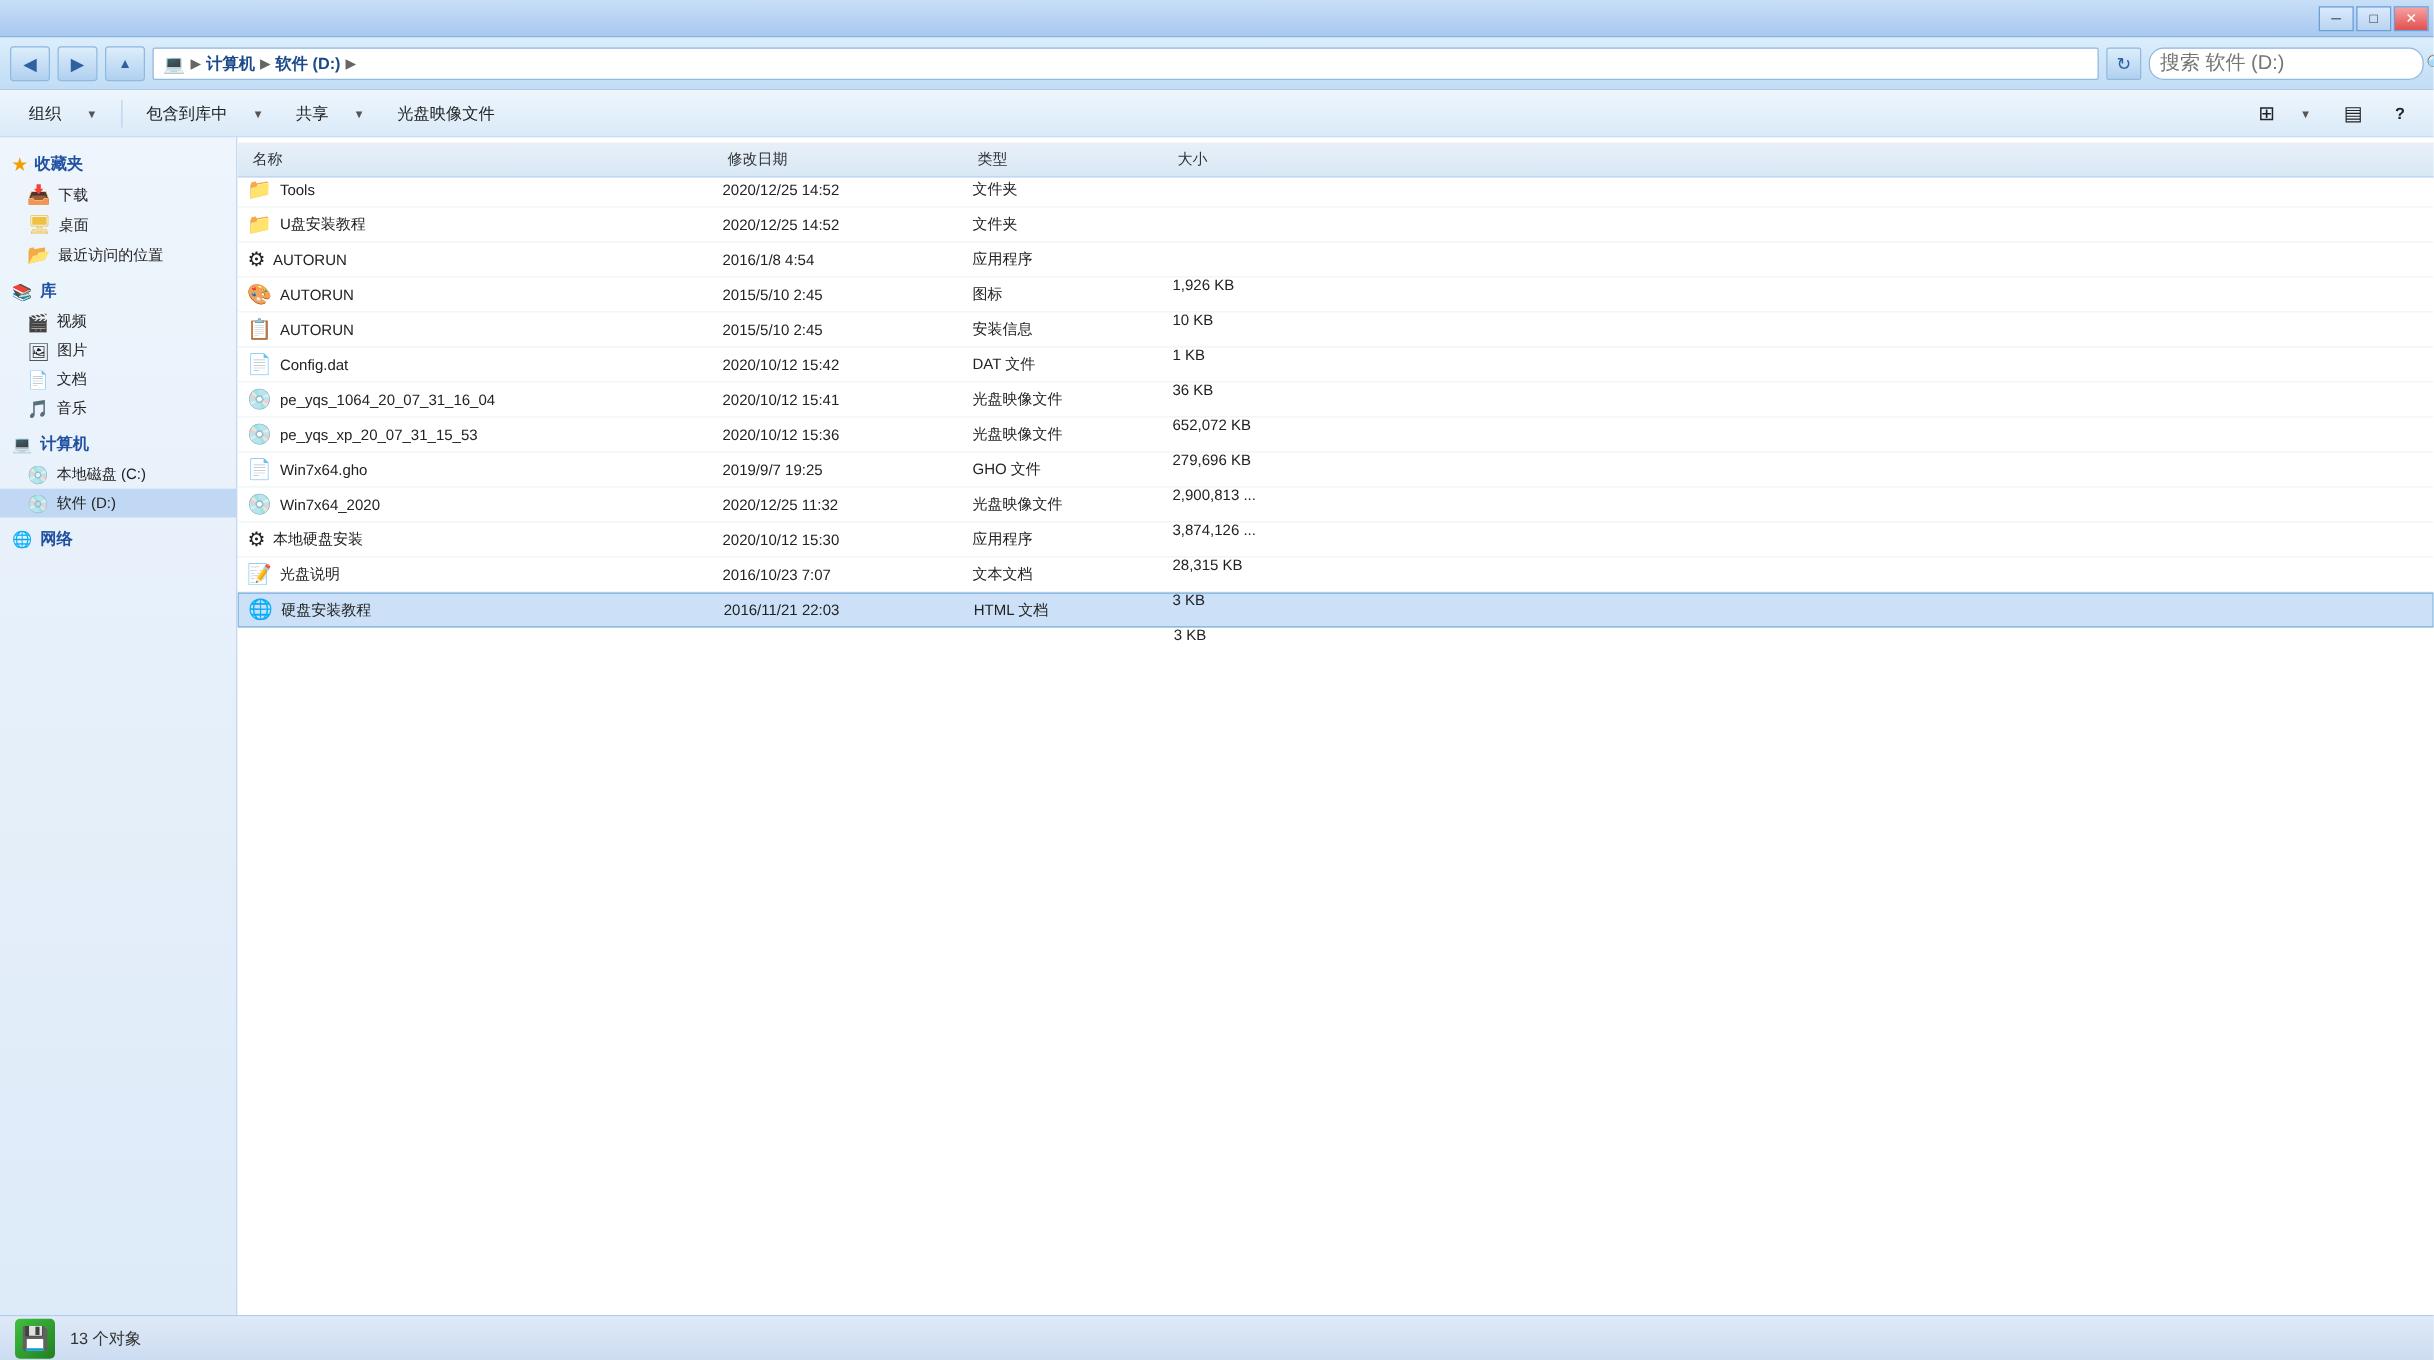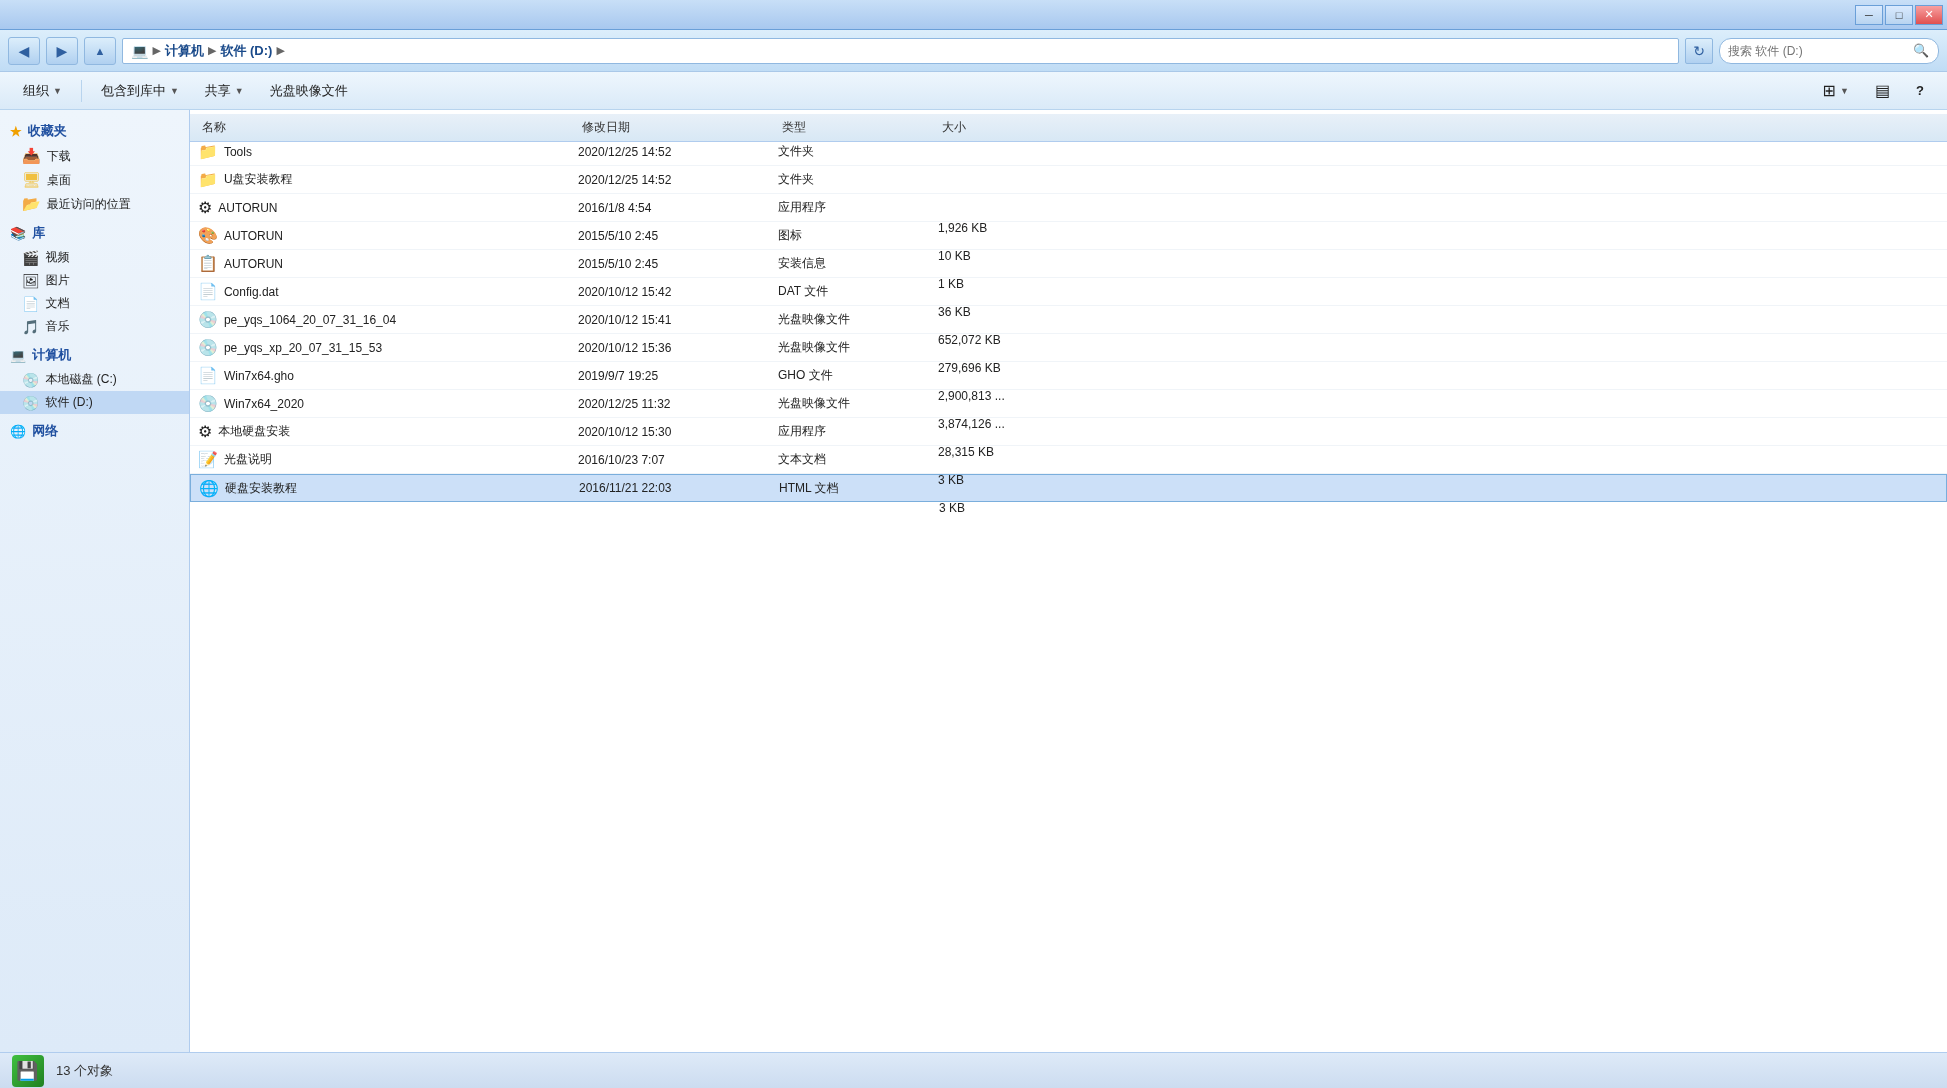--- a/index.html
+++ b/index.html
@@ -91,21 +91,21 @@
       width: 220px; height: 26px;
       background: #fff;
       border: 1px solid #90b8e0;
       border-radius: 12px;
       display: flex; align-items: center;
       padding: 0 8px;
       gap: 6px;
     }
     .search-box input {
       border: none; outline: none; background: transparent;
-      font-size: 12px; color: #4c1d95; flex: 1;
+      font-size: 16px; color: #4c1d95; flex: 1;
       font-family: 'Microsoft YaHei', SimSun, Arial, sans-serif;
     }
     .search-icon { color: #888; font-size: 13px; }
 
     
     .toolbar {
       height: 38px;
       background: linear-gradient(to bottom, #eef6fd, #daeaf8);
       border-bottom: 1px solid #b8d4ee;
       display: flex;
@@ -115,21 +115,21 @@
     }
     .toolbar-btn {
       height: 28px;
       padding: 0 10px;
       background: transparent;
       border: 1px solid transparent;
       border-radius: 3px;
       cursor: pointer;
       font-size: 13px;
       color: #222;
-      display: flex; align-items: center; gap: 4px;
+      display: flex; align-items: center; gap: 20px;
       font-family: 'Microsoft YaHei', SimSun, Arial, sans-serif;
     }
     .dropdown-arrow { font-size: 9px; color: #555; }
     .toolbar-sep { width: 1px; height: 22px; background: #b8d4ee; margin: 0 4px; }
 
     
     .main-layout {
       display: flex;
       height: calc(1088px - 30px - 42px - 38px - 36px);
     }

